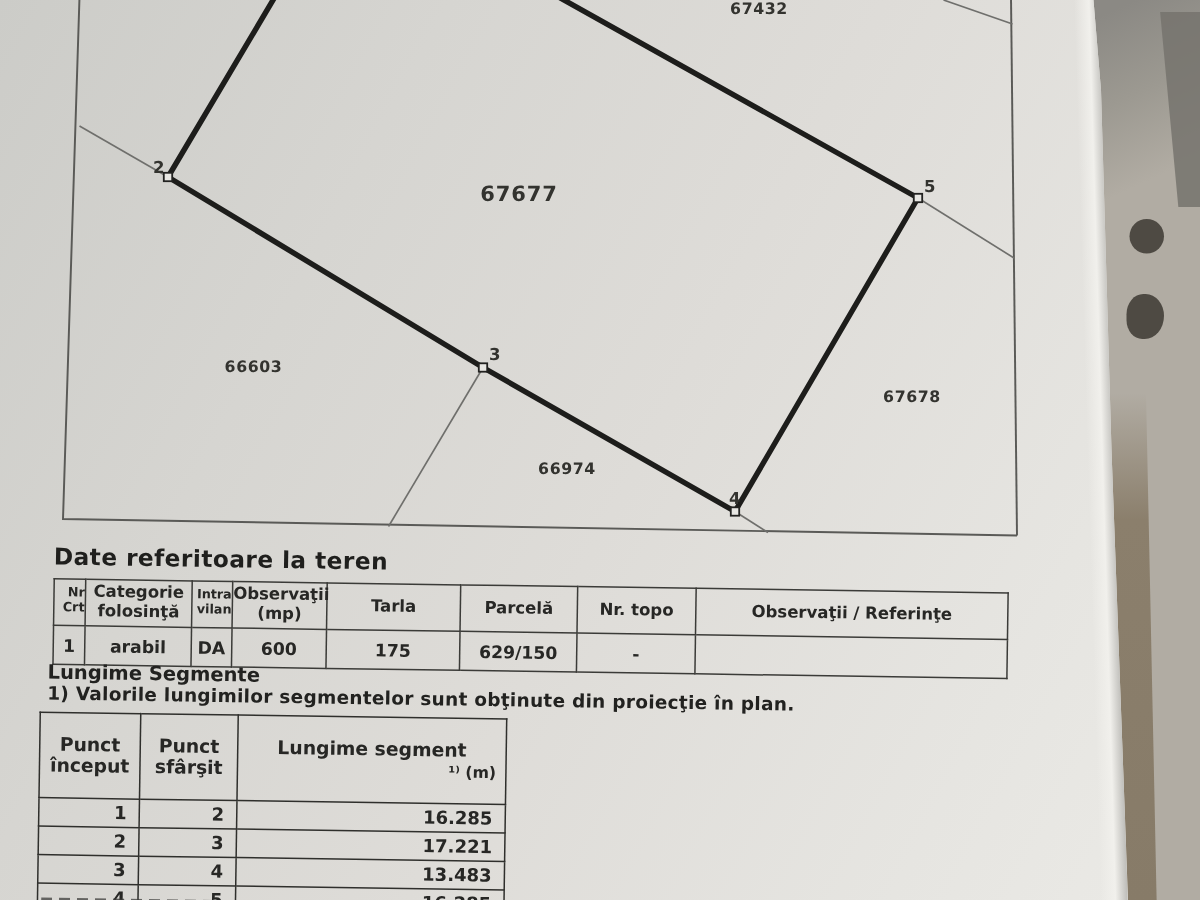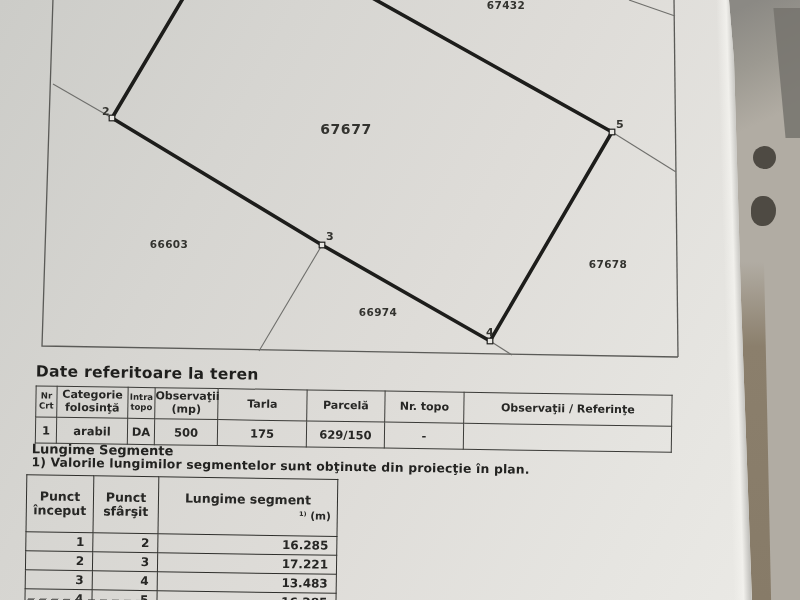--- a/index.html
+++ b/index.html
@@ -35,21 +35,21 @@
   .vlbl{font-size:11px;}
 
   
   .doc-body{position:absolute;left:0;top:363px;width:780px;height:240px;
     transform:rotate(0.85deg);transform-origin:10px 0;color:#272725;}
   .sec-title{position:absolute;left:36px;top:-1px;font-size:15.5px;font-weight:700;letter-spacing:.3px;color:#1f1f1d;}
   table{border-collapse:collapse;position:absolute;table-layout:fixed;}
   .t1{left:36px;top:22px;width:636px;}
   .t1 th,.t1 td{border:1.7px solid #3b3b38;padding:0;text-align:center;vertical-align:middle;}
   .t1 th{font-size:11px;font-weight:700;line-height:1.15;white-space:pre-line;height:30px;}
-  .t1 th.small{font-size:8.5px;}
+  .t1 th.small{font-size:8.5px;text-align:right;}
   .t1 td{font-size:11.5px;font-weight:600;height:25px;}
   .sec-title2{position:absolute;left:33px;top:78px;font-size:13px;font-weight:700;color:#222220;}
   .note{position:absolute;left:33px;top:92px;font-size:12.3px;font-weight:700;color:#222220;letter-spacing:.2px;}
   .t2{left:28px;top:111px;width:311px;}
   .t2 th,.t2 td{border:1.8px solid #2f2f2c;padding:0;vertical-align:middle;}
   .t2 th{font-size:12.5px;font-weight:700;line-height:1.15;white-space:pre-line;height:30px;text-align:center;}
   .t2 th .unit{display:block;text-align:right;font-size:10.5px;padding-right:6px;margin-top:1px;}
   .t2 td{font-size:12px;font-weight:700;height:18px;text-align:right;padding-right:8px;}
   .cutoff{position:absolute;left:31px;top:235px;width:150px;height:4px;opacity:.75;
     background:repeating-linear-gradient(90deg,#3d3d3b 0 7px,transparent 7px 12px);}
@@ -119,33 +119,33 @@
           <col style="width:79px">
           <col style="width:208px">
       </colgroup>
       <tbody>
           <tr>
         <th class="small">Nr
 Crt</th>
         <th>Categorie
 folosinţă</th>
         <th class="small">Intra
-topo</th>
+vilan</th>
         <th>Observaţii
 (mp)</th>
         <th>Tarla</th>
         <th>Parcelă</th>
         <th>Nr. topo</th>
         <th>Observaţii / Referinţe</th>
       </tr>
       <tr>
         <td>1</td>
         <td>arabil</td>
         <td>DA</td>
-        <td>500</td>
+        <td>600</td>
         <td>175</td>
         <td>629/150</td>
         <td>-</td>
         <td></td>
       </tr>
     </tbody>
       </table>
 
     <div class="sec-title2">Lungime Segmente</div>
     <div class="note">1) Valorile lungimilor segmentelor sunt obţinute din proiecţie în plan.</div>

